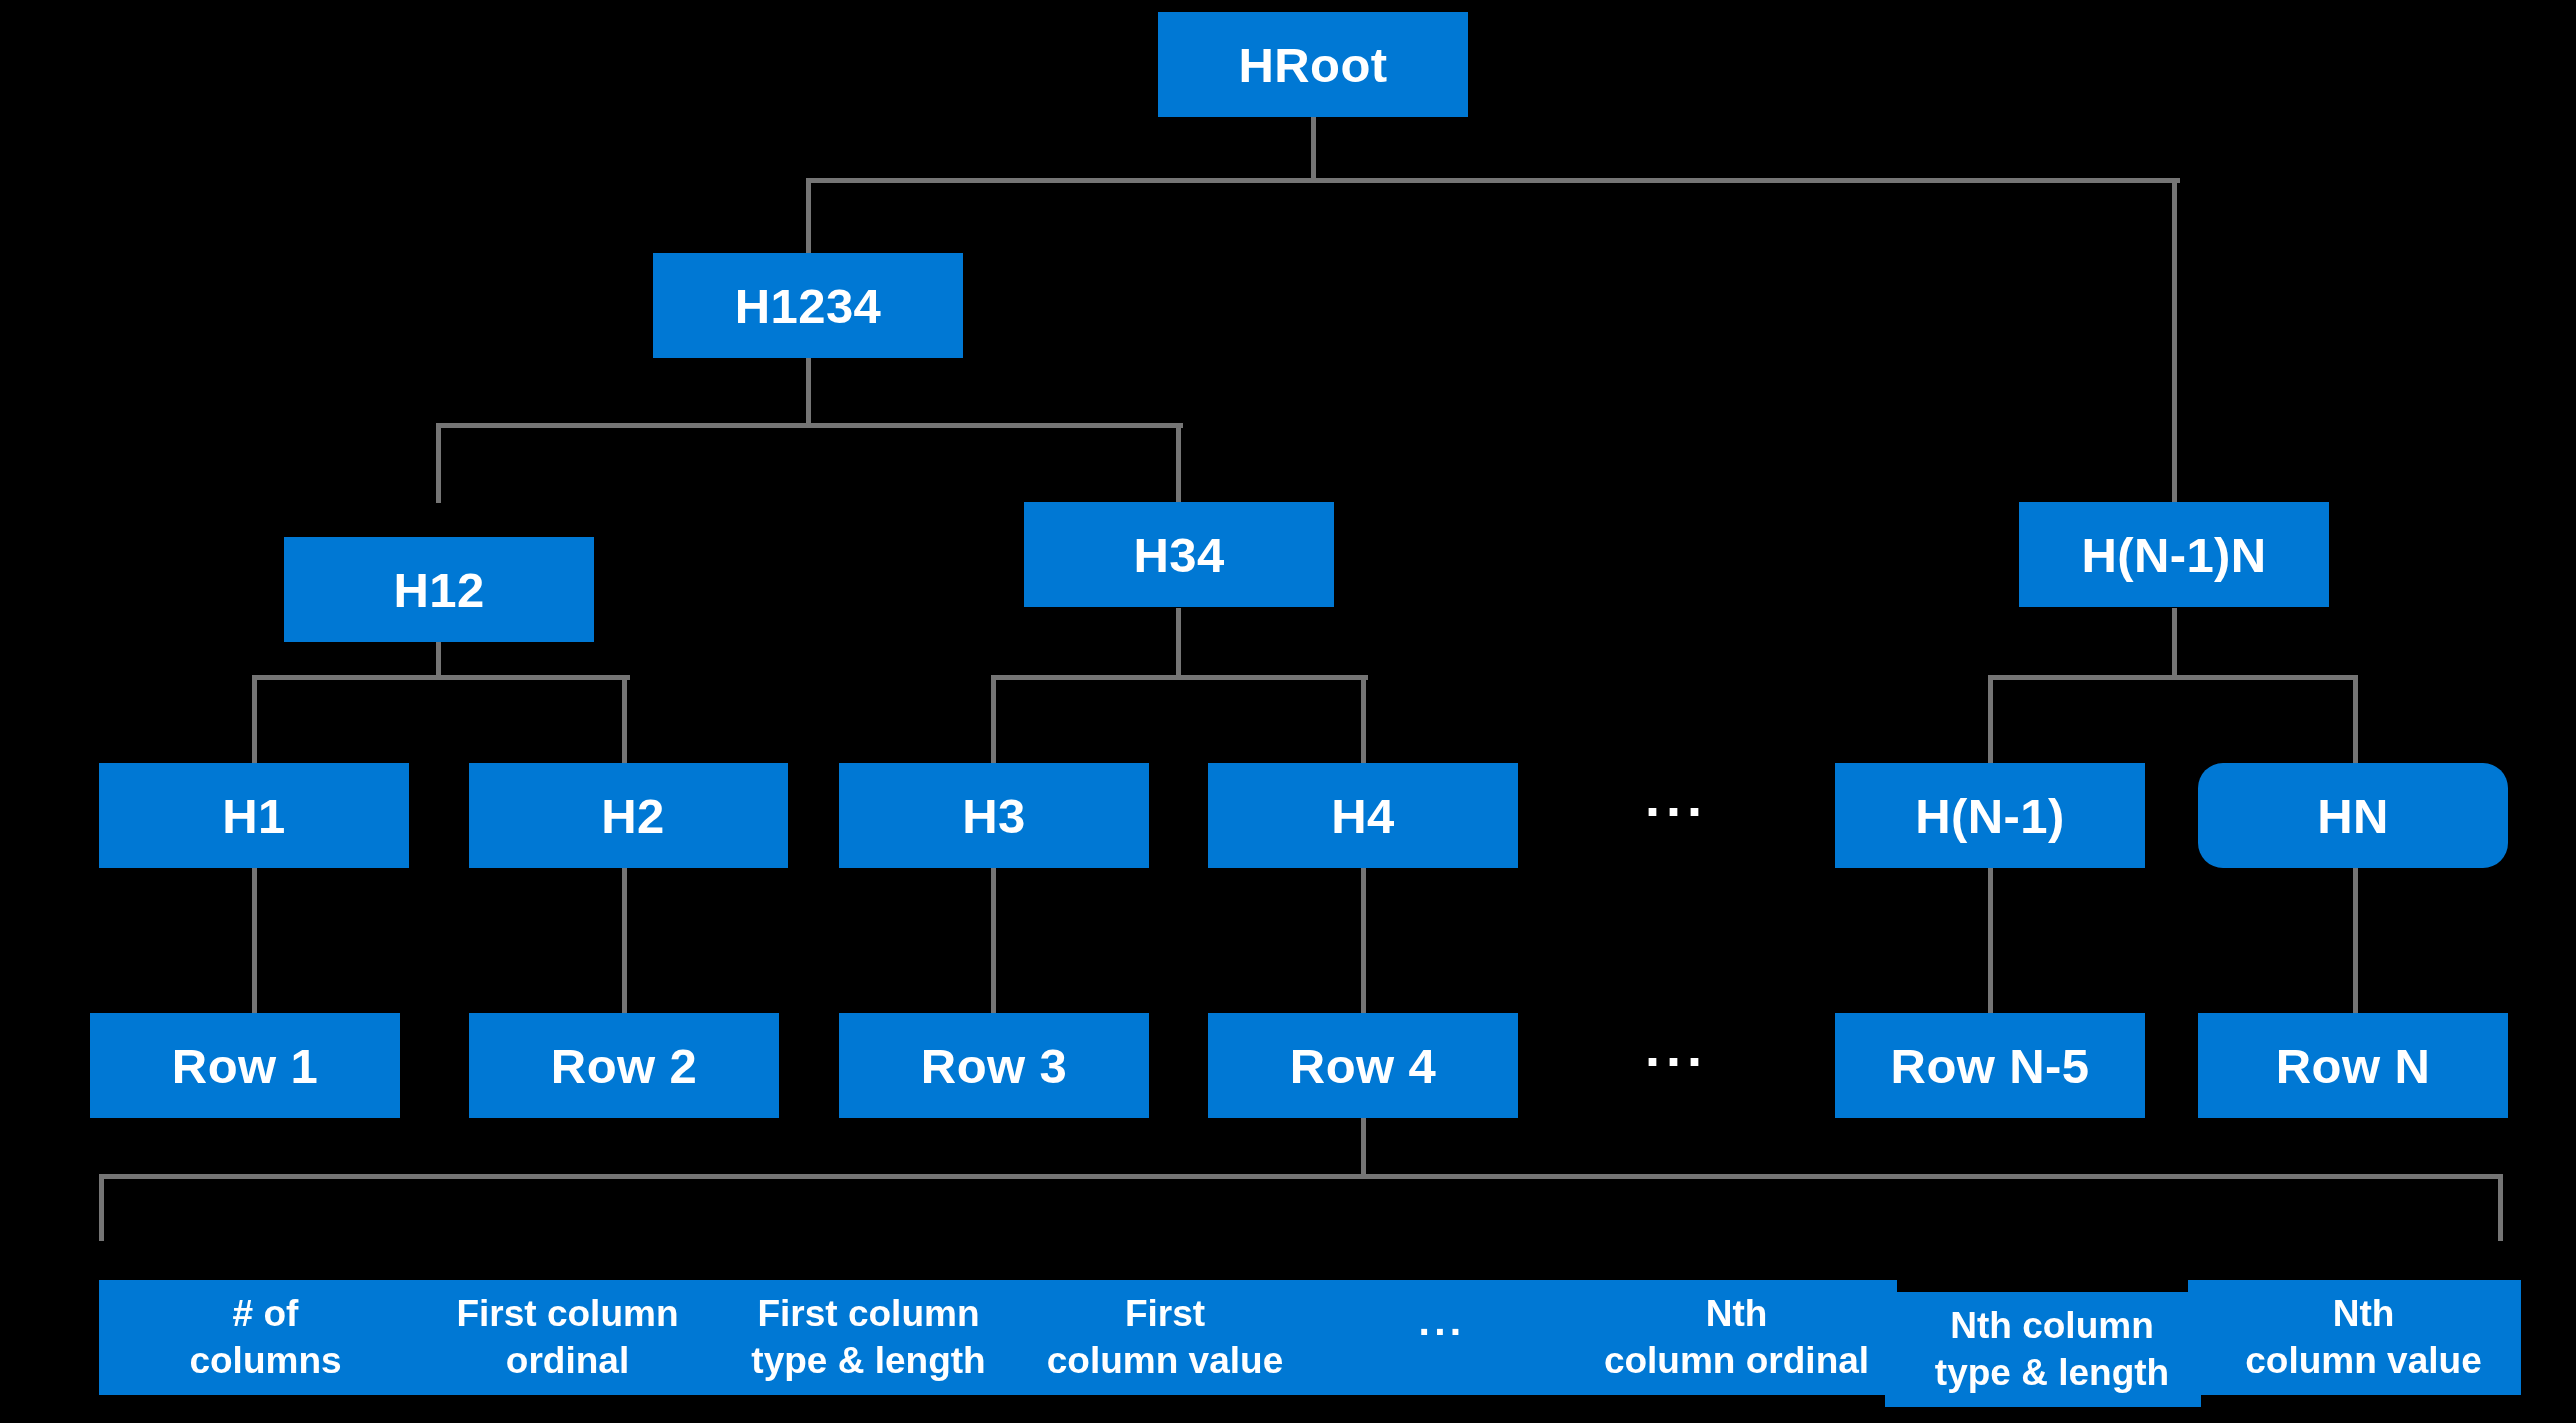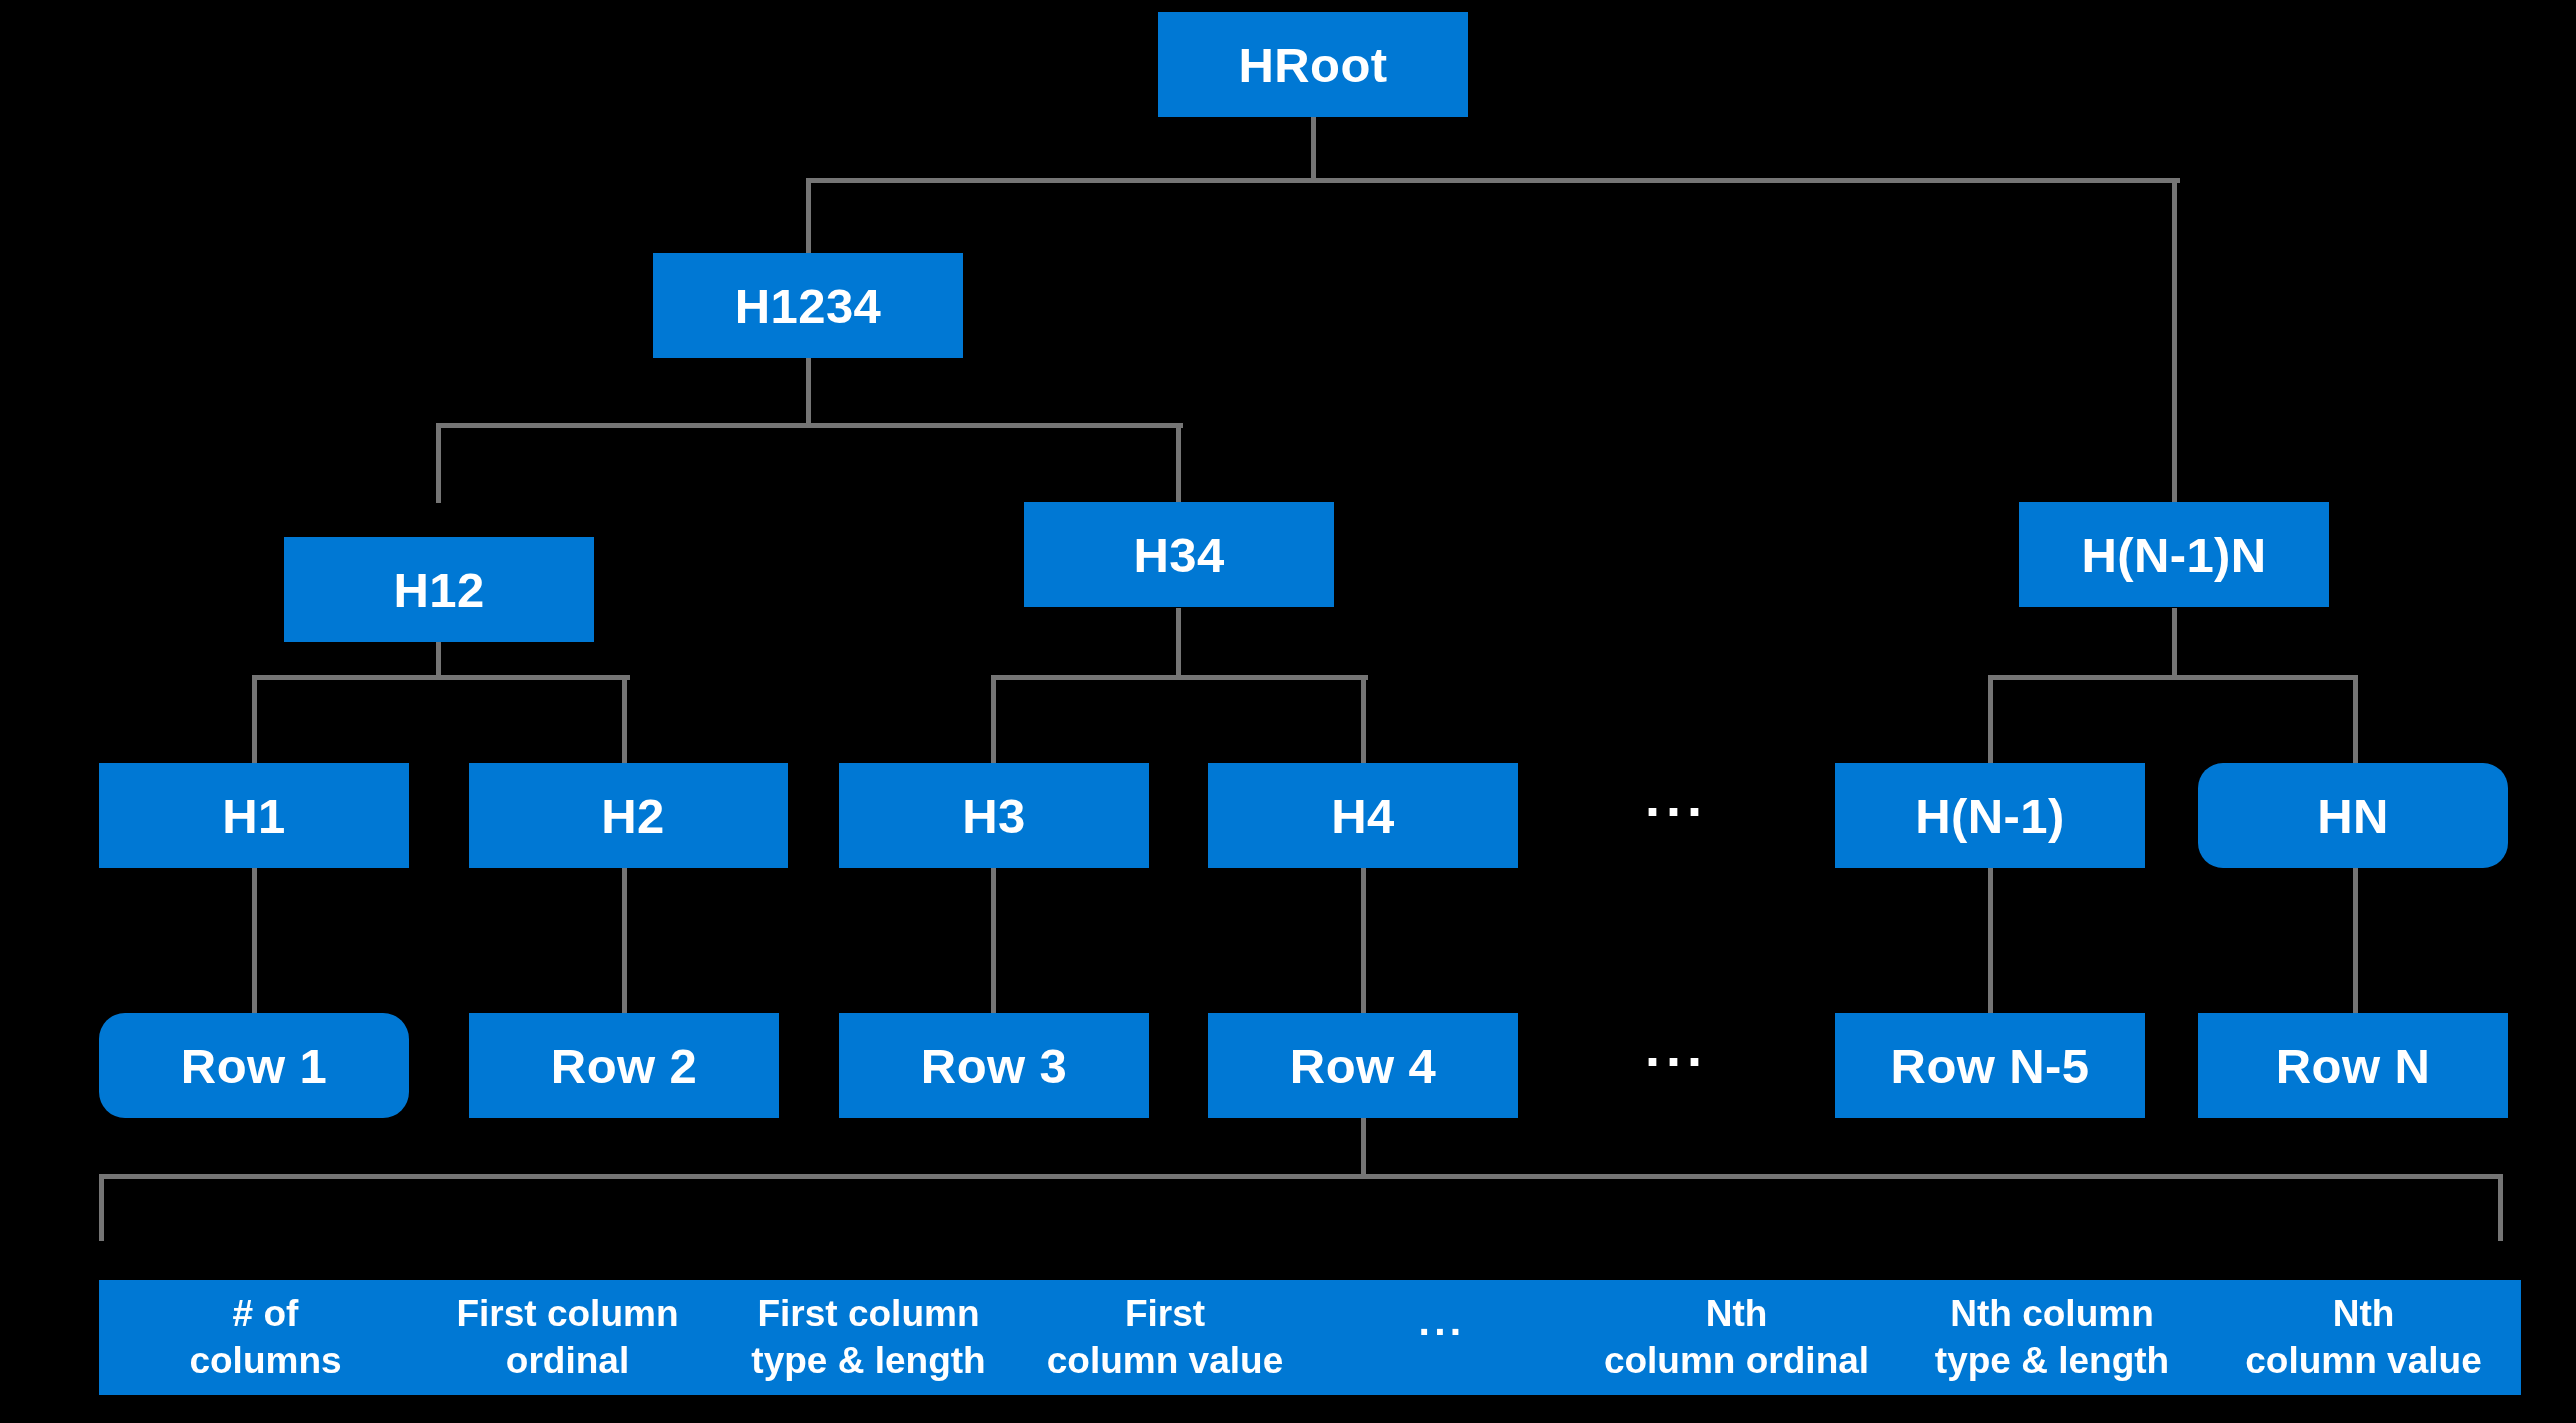--- a/index.html
+++ b/index.html
@@ -87,40 +87,40 @@
   <div class="node" style="left:99px;top:763px;">H1</div>
   <div class="node" style="left:469px;top:763px;padding-left:9px;">H2</div>
   <div class="node" style="left:839px;top:763px;">H3</div>
   <div class="node" style="left:1208px;top:763px;">H4</div>
   <div class="dots" style="left:1592px;top:763px;">
       <span>...</span>
     </div>
   <div class="node" style="left:1835px;top:763px;">H(N-1)</div>
   <div class="node" style="left:2198px;top:763px;border-radius:25px;">HN</div>
 
-  <div class="node" style="left:99px;top:1013px;border-radius:26px;">Row 1</div>
+  <div class="node" style="left:90px;top:1013px;">Row 1</div>
   <div class="node" style="left:469px;top:1013px;">Row 2</div>
   <div class="node" style="left:839px;top:1013px;">Row 3</div>
   <div class="node" style="left:1208px;top:1013px;">Row 4</div>
   <div class="dots" style="left:1592px;top:1013px;">
       <span>...</span>
     </div>
   <div class="node" style="left:1835px;top:1013px;">Row N-5</div>
   <div class="node" style="left:2198px;top:1013px;">Row N</div>
 
   <div class="cell" style="left:99px;width:297px;"># of
 columns</div>
   <div class="cell" style="left:401px;width:297px;">First column
 ordinal</div>
   <div class="cell" style="left:702px;width:297px;">First column
 type &amp; length</div>
   <div class="cell" style="left:1004px;width:286px;">First
 column value</div>
   <div class="cell" style="left:1295px;width:258px;"><span class="cdots">...</span></div>
   <div class="cell" style="left:1558px;width:321px;">Nth
 column ordinal</div>
-  <div class="cell" style="left:1885px;width:298px;">Nth column
+  <div class="cell" style="left:1885px;width:298px;margin-top:12px;">Nth column
 type &amp; length</div>
   <div class="cell" style="left:2188px;width:315px;">Nth
 column value</div>
 
 </div>
 
 
 </body></html>

